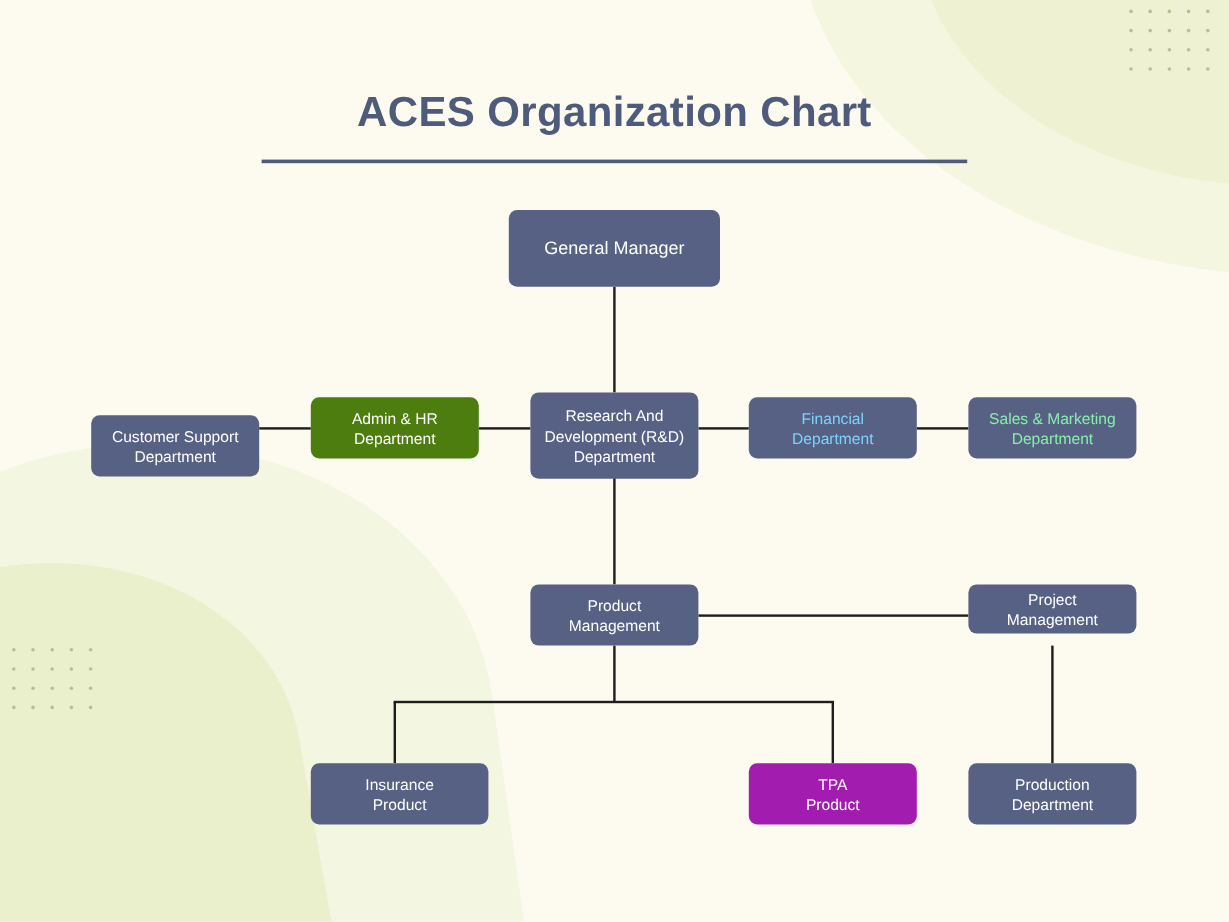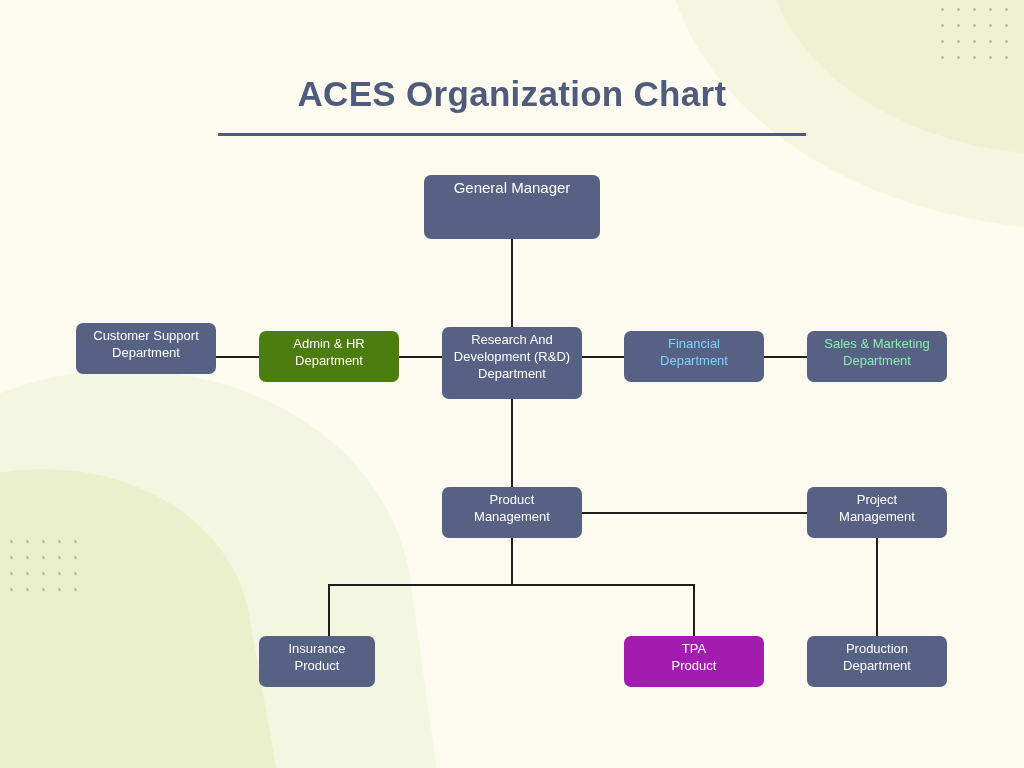--- a/index.html
+++ b/index.html
@@ -121,21 +121,21 @@
     background: #1d1d1d;
   }
 
   
   .node {
     position: absolute;
     background: #566184;
     color: #ffffff;
     border-radius: 7px;
     display: flex;
-    align-items: flex-start;
+    align-items: center;
     justify-content: center;
     text-align: center;
     font-size: 13px;
     line-height: 17px;
     padding: 4px 6px;
     box-sizing: border-box;
     z-index: 3;
   }
   .node.root {
     font-size: 15px;
@@ -215,21 +215,21 @@
       <div class="ln" style="left: 328px; top: 584px; width: 367px; height: 2px; background: rgb(29, 29, 29);"></div>
       <div class="ln" style="left: 328px; top: 585px; width: 2px; height: 51px; background: rgb(29, 29, 29);"></div>
       <div class="ln" style="left: 693px; top: 585px; width: 2px; height: 51px; background: rgb(29, 29, 29);"></div>
       <div class="ln" style="left: 876px; top: 538px; width: 2px; height: 98px; background: rgb(29, 29, 29);"></div>
     </div>
 
   <div id="nodes">
       <div class="node root" style="left: 424px; top: 175px; width: 176px; height: 64px; background: rgb(86, 97, 132); color: rgb(255, 255, 255);">
         <span>General Manager</span>
       </div>
-      <div class="node" style="left: 76px; top: 323px; width: 140px; height: 51px; background: rgb(86, 97, 132); color: rgb(255, 255, 255);">
+      <div class="node" style="left: 76px; top: 346px; width: 140px; height: 51px; background: rgb(86, 97, 132); color: rgb(255, 255, 255);">
         <span>Customer Support
 Department</span>
       </div>
       <div class="node" style="left: 259px; top: 331px; width: 140px; height: 51px; background: #4d7c0f; color: rgb(255, 255, 255);">
         <span>Admin &amp; HR
 Department</span>
       </div>
       <div class="node" style="left: 442px; top: 327px; width: 140px; height: 72px; background: rgb(86, 97, 132); color: rgb(255, 255, 255);">
         <span>Research And
 Development (R&amp;D)
@@ -240,25 +240,25 @@
 Department</span>
       </div>
       <div class="node" style="left: 807px; top: 331px; width: 140px; height: 51px; background: rgb(86, 97, 132); color: #86efac;">
         <span>Sales &amp; Marketing
 Department</span>
       </div>
       <div class="node" style="left: 442px; top: 487px; width: 140px; height: 51px; background: rgb(86, 97, 132); color: rgb(255, 255, 255);">
         <span>Product
 Management</span>
       </div>
-      <div class="node" style="left: 807px; top: 487px; width: 140px; height: 51px; background: rgb(86, 97, 132); color: rgb(255, 255, 255);">
+      <div class="node" style="left: 807px; top: 487px; width: 140px; height: 41px; background: rgb(86, 97, 132); color: rgb(255, 255, 255);">
         <span>Project
 Management</span>
       </div>
-      <div class="node" style="left: 259px; top: 636px; width: 116px; height: 51px; background: rgb(86, 97, 132); color: rgb(255, 255, 255);">
+      <div class="node" style="left: 259px; top: 636px; width: 148px; height: 51px; background: rgb(86, 97, 132); color: rgb(255, 255, 255);">
         <span>Insurance
 Product</span>
       </div>
       <div class="node" style="left: 624px; top: 636px; width: 140px; height: 51px; background: #a21caf; color: rgb(255, 255, 255);">
         <span>TPA
 Product</span>
       </div>
       <div class="node" style="left: 807px; top: 636px; width: 140px; height: 51px; background: rgb(86, 97, 132); color: rgb(255, 255, 255);">
         <span>Production
 Department</span>

